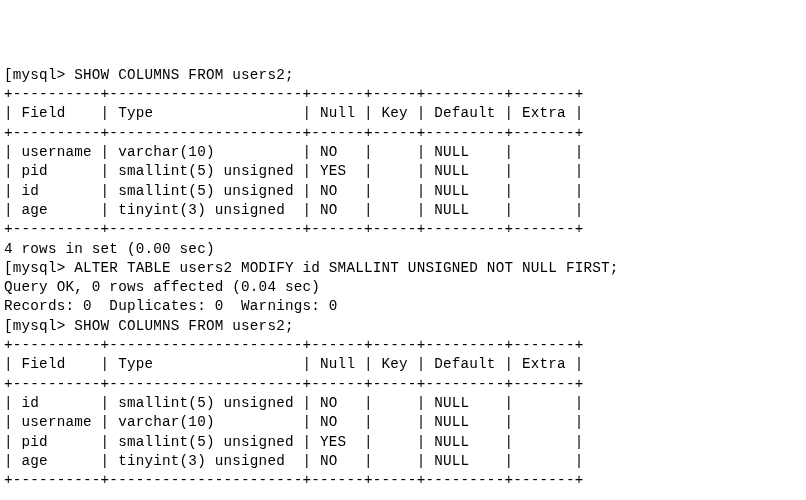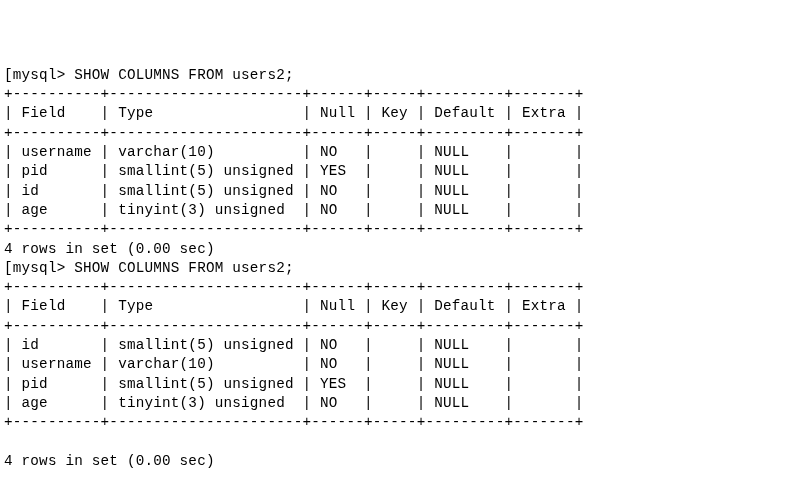--- a/index.html
+++ b/index.html
@@ -22,20 +22,23 @@
 <div id="terminal"><div class="line">[mysql&gt; SHOW COLUMNS FROM users2;
 +----------+----------------------+------+-----+---------+-------+
 | Field    | Type                 | Null | Key | Default | Extra |
 +----------+----------------------+------+-----+---------+-------+
 | username | varchar(10)          | NO   |     | NULL    |       |
 | pid      | smallint(5) unsigned | YES  |     | NULL    |       |
 | id       | smallint(5) unsigned | NO   |     | NULL    |       |
 | age      | tinyint(3) unsigned  | NO   |     | NULL    |       |
 +----------+----------------------+------+-----+---------+-------+
 4 rows in set (0.00 sec)
+</div><div class="line">[mysql&gt; ALTER TABLE users2 MODIFY id SMALLINT UNSIGNED NOT NULL FIRST;
+Query OK, 0 rows affected (0.04 sec)
+Records: 0  Duplicates: 0  Warnings: 0
 </div><div class="line">[mysql&gt; SHOW COLUMNS FROM users2;
 +----------+----------------------+------+-----+---------+-------+
 | Field    | Type                 | Null | Key | Default | Extra |
 +----------+----------------------+------+-----+---------+-------+
 | id       | smallint(5) unsigned | NO   |     | NULL    |       |
 | username | varchar(10)          | NO   |     | NULL    |       |
 | pid      | smallint(5) unsigned | YES  |     | NULL    |       |
 | age      | tinyint(3) unsigned  | NO   |     | NULL    |       |
 +----------+----------------------+------+-----+---------+-------+
 

